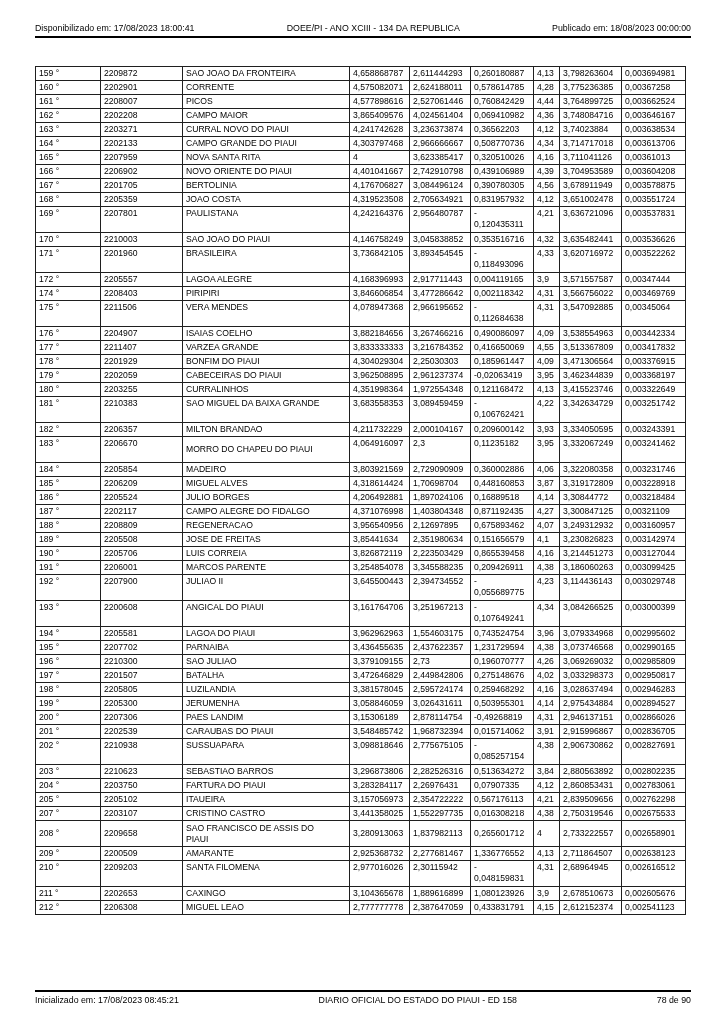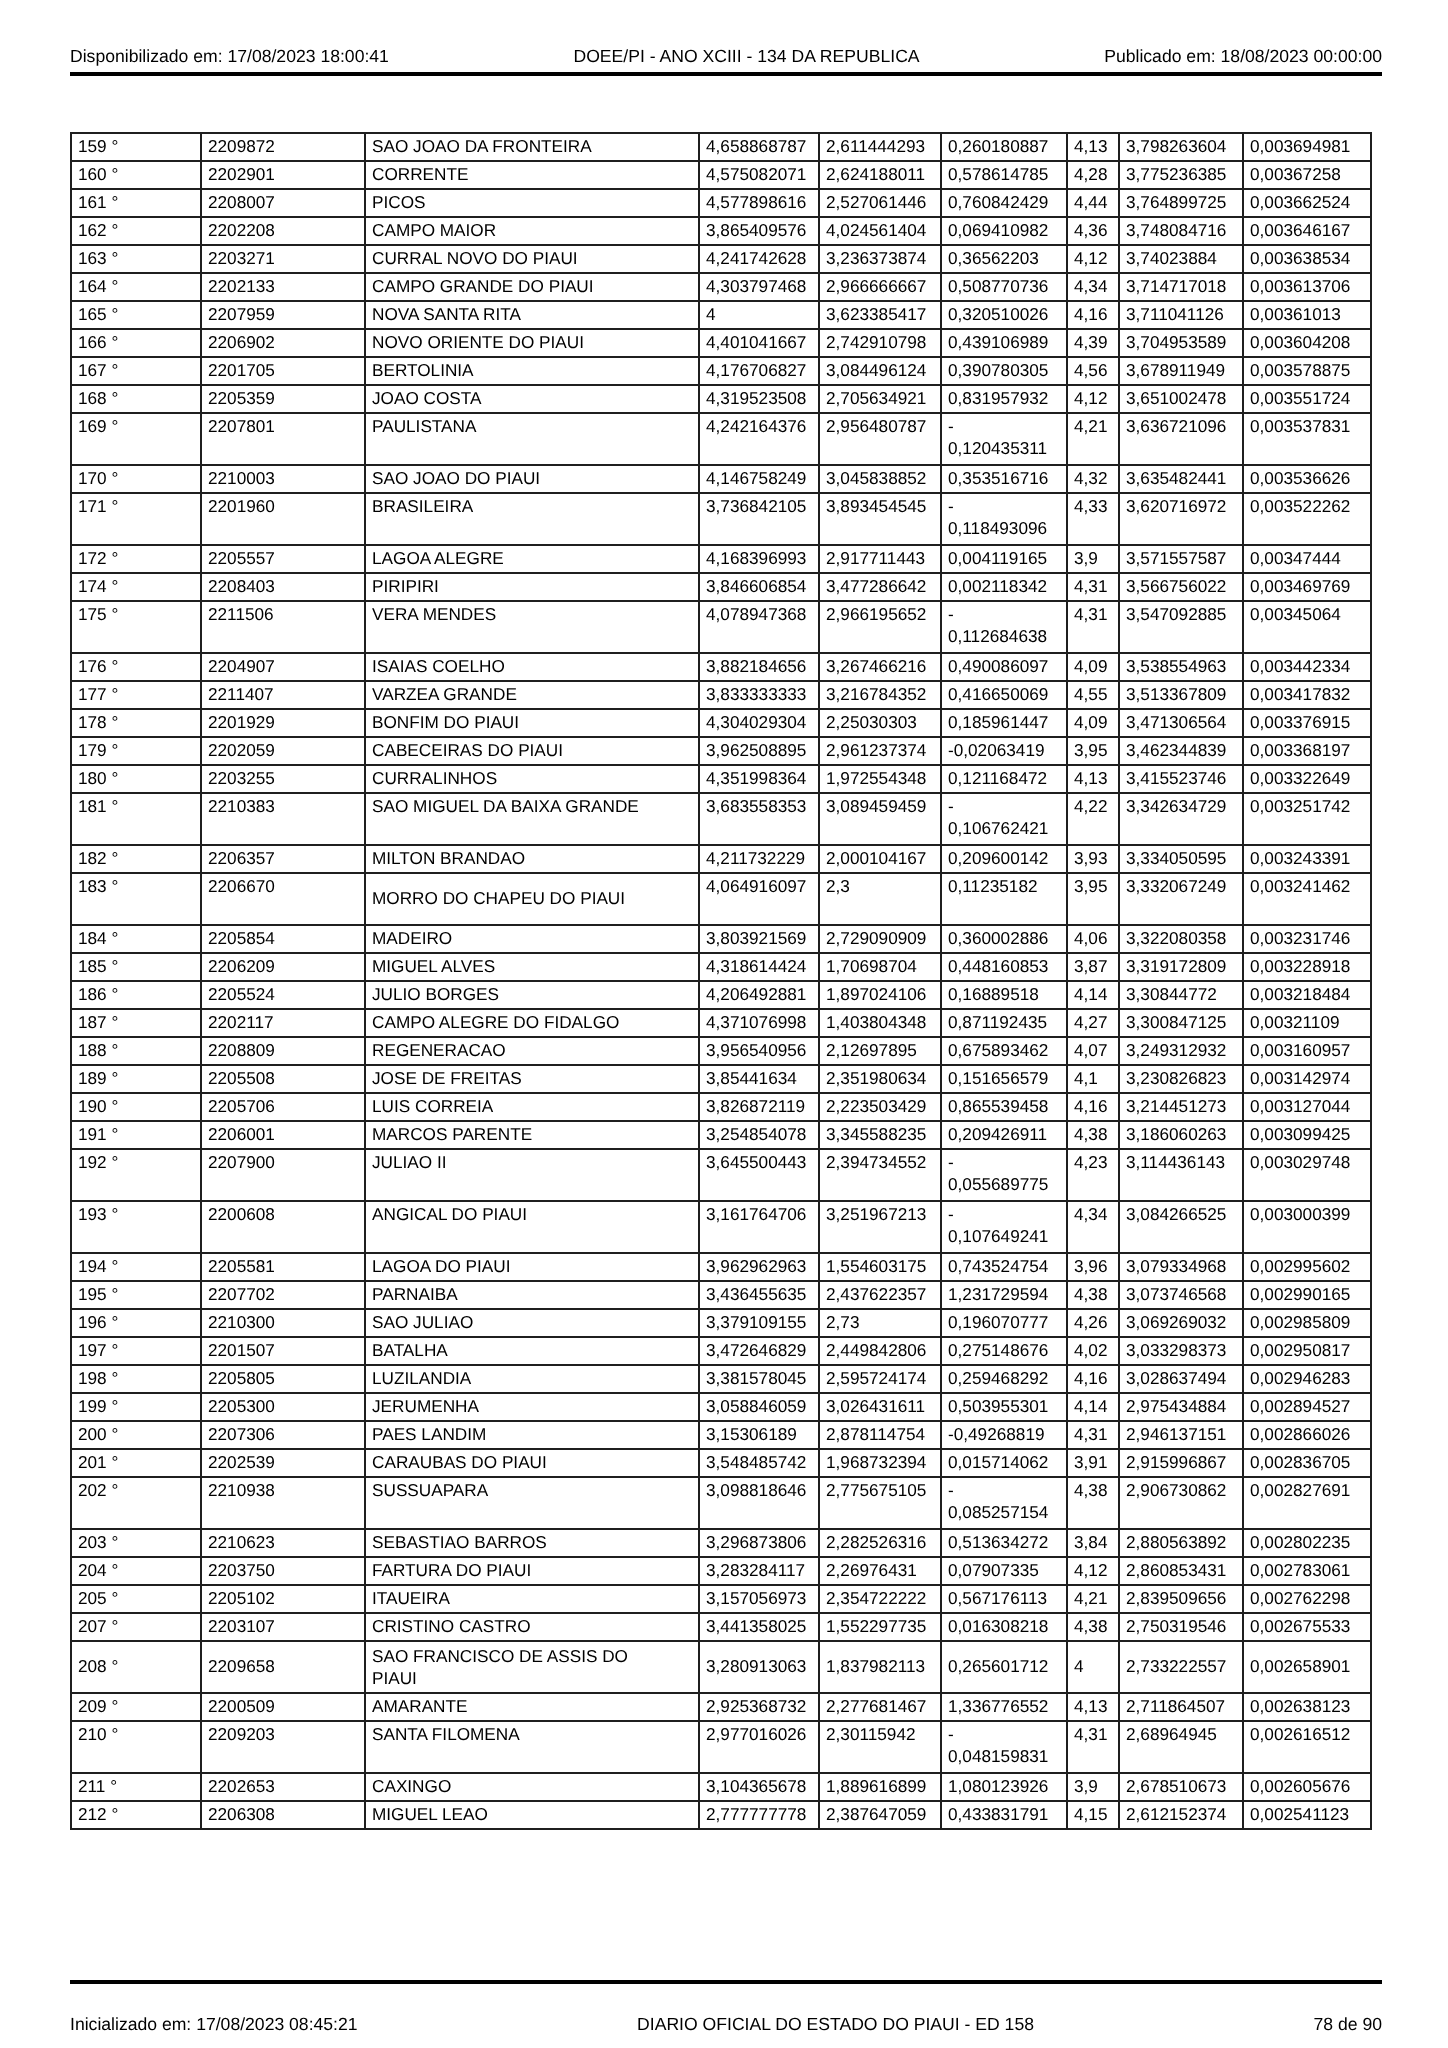--- a/index.html
+++ b/index.html
@@ -13,21 +13,21 @@
   }
   .page-header {
     position: absolute; left: 35px; top: 23px; width: 656px;
     display: flex; justify-content: space-between; align-items: flex-start;
     border-bottom: 2px solid #000; padding-bottom: 3px;
     font-size: 8.8px; line-height: 10px; white-space: nowrap;
   }
   .page-footer {
     position: absolute; left: 35px; top: 990px; width: 656px;
     display: flex; justify-content: space-between; align-items: flex-start;
-    border-top: 2px solid #000; padding-top: 15px;
+    border-top: 2px solid #000; padding-top: 3px;
     font-size: 8.8px; line-height: 10px; white-space: nowrap;
   }
   table.ranking {
     position: absolute; left: 35px; top: 66px;
     border-collapse: collapse; table-layout: fixed;
     width: 650px; font-size: 8.6px;
   }
   table.ranking td {
     border: 1px solid #1f1f1f;
     padding: 1px 2px 1px 3px;

